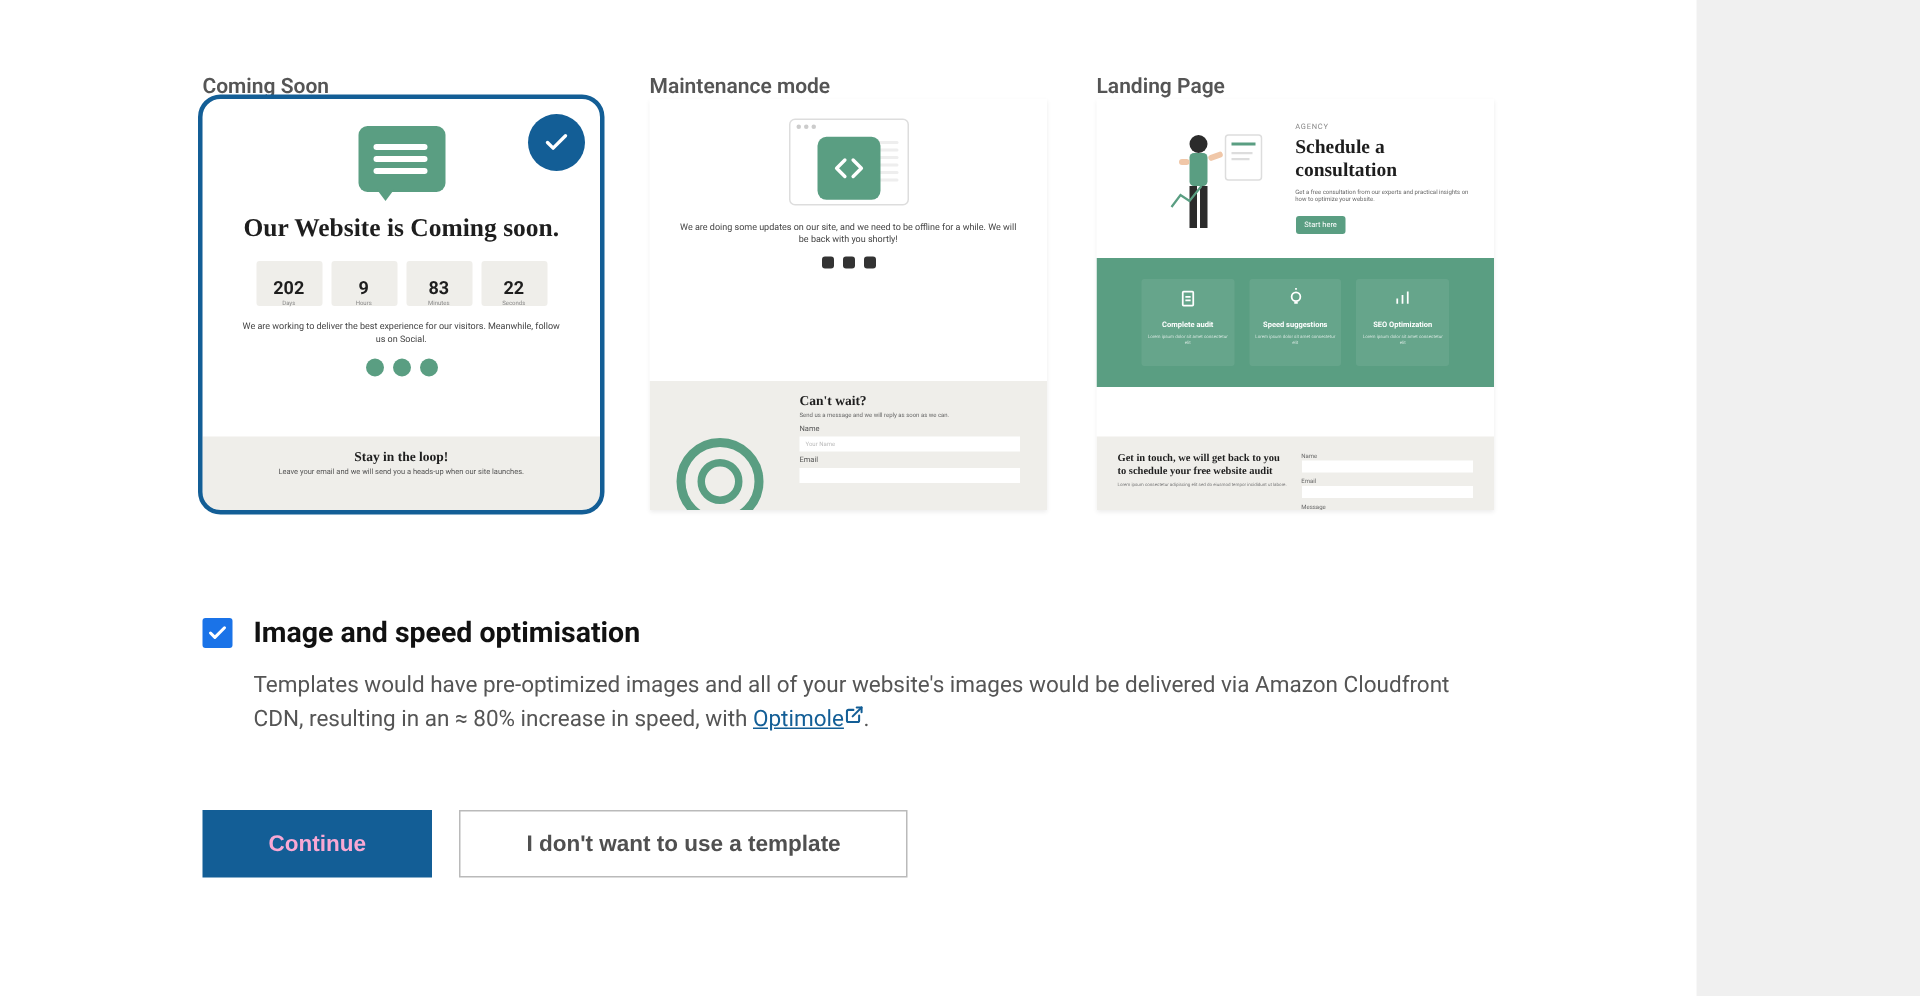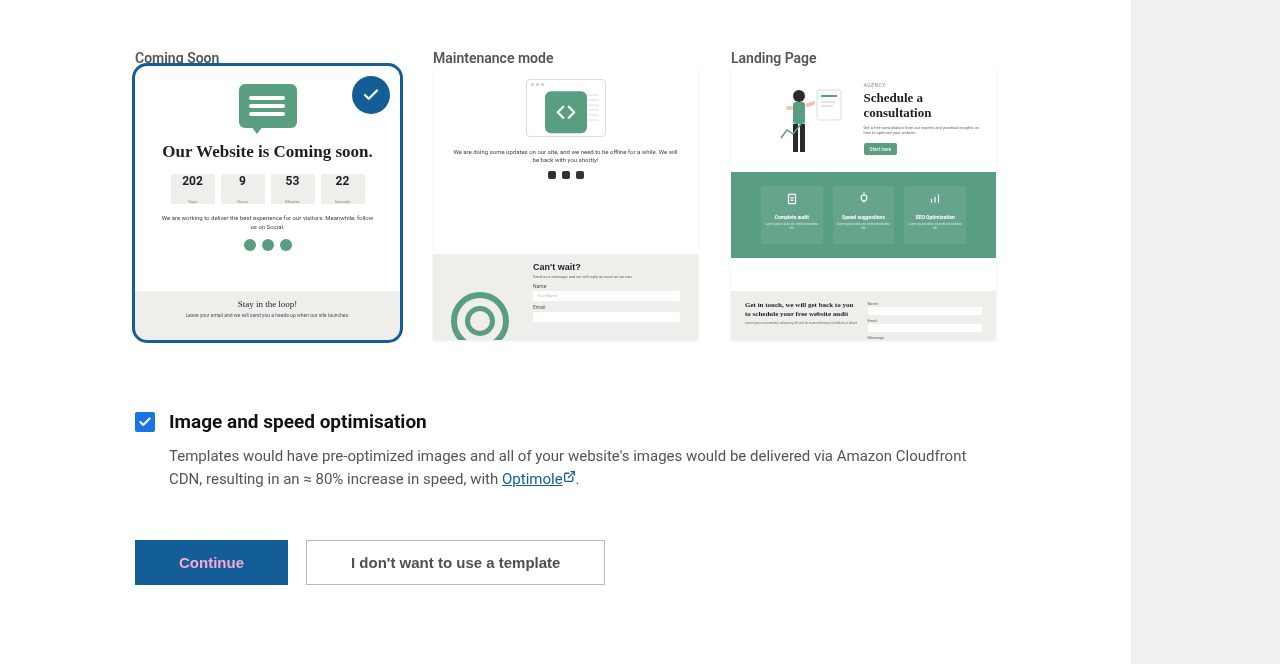--- a/index.html
+++ b/index.html
@@ -62,28 +62,28 @@
     box-shadow: 0 8px 0 #fff, 0 16px 0 #fff;
   }
   .chatbub::after {
     content:''; position:absolute; bottom:-6px; left:12px; width:0;height:0;
     border-left:6px solid transparent;border-right:6px solid transparent;border-top:8px solid #5a9e82;
   }
   .cs-title { font-size:17px; font-weight:800; line-height:1.2; margin-top:6px; font-family: Georgia, serif;}
   .cs-count-row { display:flex; gap:6px; justify-content:center; margin-top:12px;}
   .cs-count {
     background:#efeeea; width:44px; height:30px; border-radius:2px;
-    font-size:12px; font-weight:700; display:flex; flex-direction:column; align-items:center; justify-content:space-between;
+    font-size:12px; font-weight:700; display:flex; flex-direction:column; align-items:center; justify-content:flex-end;
   }
   .cs-count small{ font-size:4px; font-weight:400; color:#888;}
   .cs-desc { font-size:6px; color:#444; margin-top:10px; line-height:1.4;}
   .cs-social { margin-top:8px; display:flex; gap:6px; justify-content:center;}
   .cs-social span{ width:12px;height:12px;border-radius:50%;background:#5a9e82;display:inline-block;}
   .cs-lower { background:#efeeea; height:49px; padding:8px 24px; text-align:center;}
-  .cs-loop { font-size:9px; font-weight:400; font-family: Georgia, serif;}
+  .cs-loop { font-size:9px; font-weight:700; font-family: Georgia, serif;}
   .cs-loop-d { font-size:5px; color:#555; margin-top:3px; line-height:1.3;}
 
   
   .mt-upper { height:188px; padding:8px 20px 0; text-align:center;}
   .mt-illus { height:68px; display:flex; justify-content:center; align-items:center; position:relative;}
   .mt-window {
     width:80px; height:58px; background:#fff; border:1px solid #ddd; border-radius:4px;
     position:relative;
   }
   .mt-window::before{
@@ -107,21 +107,21 @@
   .mt-lower { background:#efeeea; height:86px; display:flex;}
   .mt-at { width:100px; position:relative;}
   .mt-at-circ {
     position:absolute; left:18px; bottom:-10px; width:58px;height:58px;border:6px solid #5a9e82;border-radius:50%;
   }
   .mt-at-circ::after{
     content:'';position:absolute;top:50%;left:50%;transform:translate(-50%,-50%);
     width:20px;height:20px;border:5px solid #5a9e82;border-radius:50%;
   }
   .mt-form { flex:1; padding:8px 18px 0 0;}
-  .mt-wait { font-size:9px; font-weight:800; font-family: Liberation Sans, sans-serif;}
+  .mt-wait { font-size:9px; font-weight:800; font-family: Liberation Serif, serif;}
   .mt-wait-d { font-size:4px; color:#666; margin:2px 0 4px;}
   .mt-field-l { font-size:5px; color:#555; margin-top:3px;}
   .mt-field-i { height:10px; background:#fff; width:100%; margin-top:2px; font-size:4px; color:#bbb; padding:2px 4px;}
 
   
   .lp-top { height:106px; display:flex; padding:10px 14px;}
   .lp-ill { flex:1; position:relative;}
   .lp-person {
     position:absolute; left:30px; top:6px;
   }
@@ -188,21 +188,21 @@
           <div class="cs-count-row">
             <div class="cs-count">
                 <span>202</span>
                 <small>Days</small>
               </div>
             <div class="cs-count">
                 <span>9</span>
                 <small>Hours</small>
               </div>
             <div class="cs-count">
-                <span>53</span>
+                <span>83</span>
                 <small>Minutes</small>
               </div>
             <div class="cs-count">
                 <span>22</span>
                 <small>Seconds</small>
               </div>
           </div>
           <div class="cs-desc">We are working to deliver the best experience for our visitors. Meanwhile, follow us on Social.</div>
           <div class="cs-social">
             <span></span>

